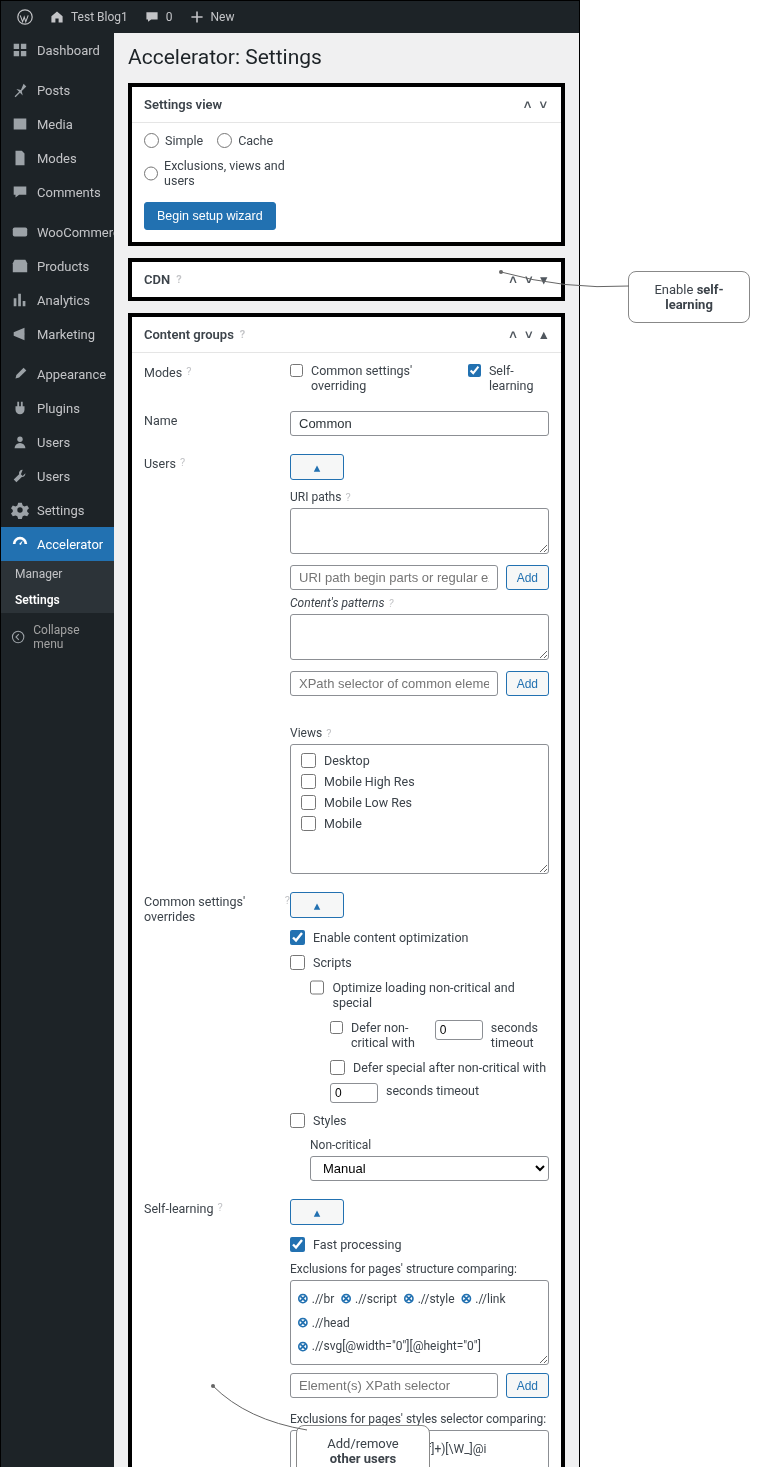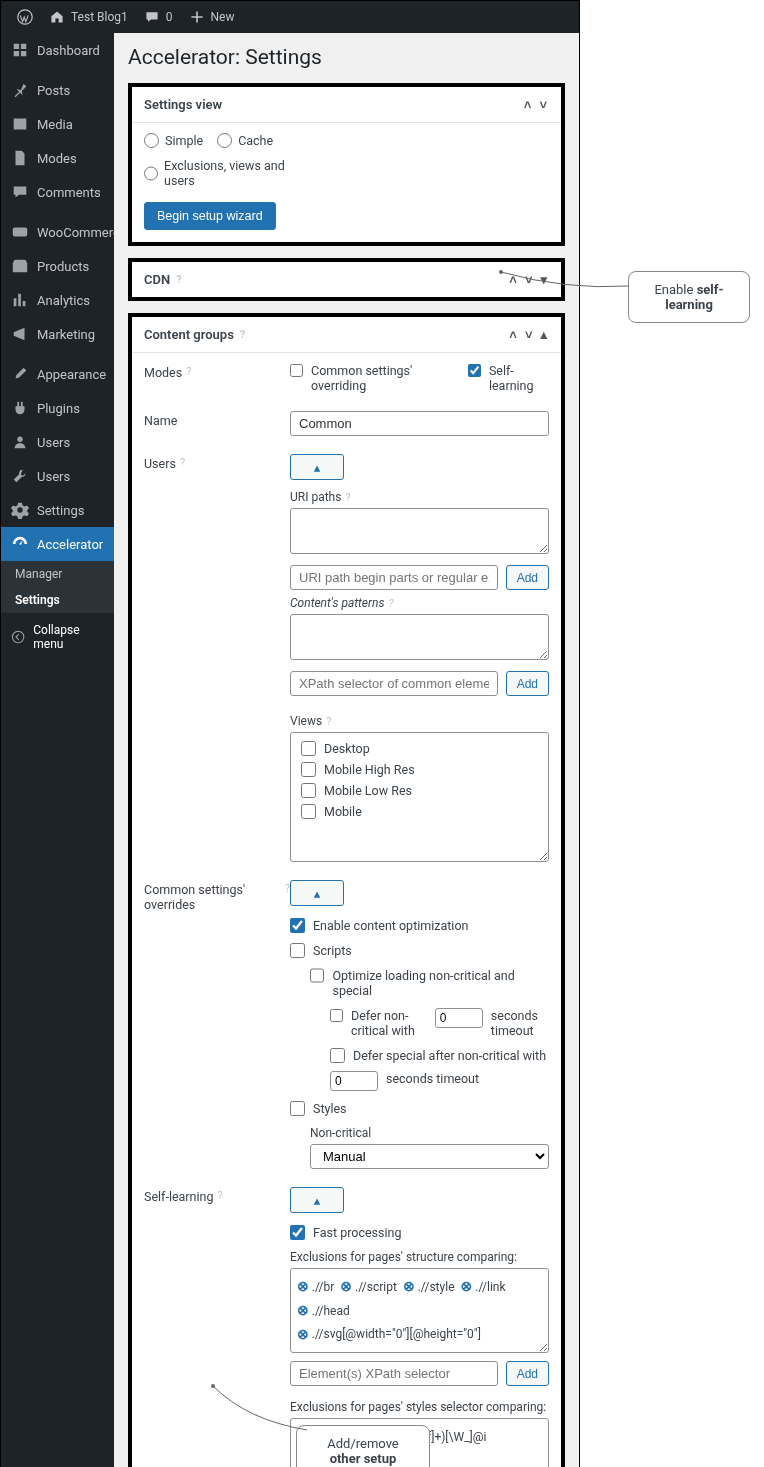--- a/index.html
+++ b/index.html
@@ -16,21 +16,21 @@
 .wp-menu { width: 113px; background: #1d2327; color: #c3c4c7; font-size: 13px; }
 .wp-menu .mi { display: flex; align-items: center; gap: 8px; padding: 8px 10px; cursor: pointer; }
 .wp-menu .mi.sep { height: 6px; padding: 0; }
 .wp-menu .mi svg { width: 18px; height: 18px; fill: #9ca2a7; flex-shrink: 0; }
 .wp-menu .mi.current { background: #2271b1; color: #fff; position: relative; }
 .wp-menu .mi.current svg { fill: #fff; }
 .wp-menu .mi.current::after { content: ""; position: absolute; right: -7px; top: 50%; transform: translateY(-50%); border: 7px solid transparent; border-right-color: #f0f0f1; }
 .wp-menu .sub { background: #2c3338; }
 .wp-menu .sub .si { padding: 6px 10px 6px 14px; font-size: 12px; cursor: pointer; }
 .wp-menu .sub .si.current { color: #fff; font-weight: 600; }
-.wp-menu .collapse { display:flex; align-items:center; gap:8px; padding: 10px; color:#ffffff; font-size:12px; cursor:pointer; }
+.wp-menu .collapse { display:flex; align-items:center; gap:8px; padding: 10px; color:#a3a3a3; font-size:12px; cursor:pointer; }
 
 .wp-content { flex: 1; background: #f0f0f1; padding: 12px 14px 20px; min-width: 0; }
 .page-title { font-size: 21px; font-weight: 400; color: #1d2327; margin-bottom: 14px; }
 
 .panel { background: #fff; border: 4px solid #000000; margin-bottom: 12px; }
 .panel > .hd { display: flex; align-items: center; justify-content: space-between; padding: 10px 12px; font-weight: 600; font-size: 13px; border-bottom: 1px solid #e5e5e5; }
 .panel > .hd.nb { border-bottom: none; }
 .panel > .hd .hd-left { display:flex; align-items:center; gap:6px; }
 .panel > .bd { padding: 10px 12px 12px; }
 .panel .ctrls { display:flex; gap:4px; color:#50575e; }
@@ -321,21 +321,21 @@
               <div class="sub-label" style="margin-top:6px;font-style:italic;">
                   <span>Content's patterns</span>
                   <span class="help">?</span>
                 </div>
               <textarea class="ta" style=""></textarea>
               <div class="inline-add">
                 <input class="txt" placeholder="XPath selector of common element" style="">
                 <button class="btn-sec">Add</button>
               </div>
 
-              <div class="sub-label" style="margin-top:18px;">
+              <div class="sub-label" style="margin-top:30px;">
                   <span>Views</span>
                   <span class="help">?</span>
                 </div>
               <div class="views-box">
                 <label class="chk-line">
                     <input type="checkbox" style="">
                     <span>Desktop</span>
                   </label>
                 <label class="chk-line">
                     <input type="checkbox" style="">
@@ -456,18 +456,18 @@
 </div>
 
 <div class="callout" style="left:628px; top:271px; width:122px;">
   <span>Enable </span><b>self-learning</b>
   <svg class="lead" style="left:-134px; top:-6px;" width="140" height="30">
       <path d="M134 20 Q70 24 6 6" fill="none" stroke="#666" stroke-width="1"></path>
       <circle cx="6" cy="6" r="2" fill="#666"></circle>
     </svg>
 </div>
 <div class="callout" style="left:296px; top:1425px; width:134px;">
-  <span>Add/remove </span><b>other setup</b>
+  <span>Add/remove </span><b>other users</b>
   <svg class="lead" style="left:-90px; top:-46px;" width="110" height="56">
       <path d="M100 50 Q40 40 6 6" fill="none" stroke="#666" stroke-width="1"></path>
       <circle cx="6" cy="6" r="2" fill="#666"></circle>
     </svg>
 </div>
 
 </body></html>

